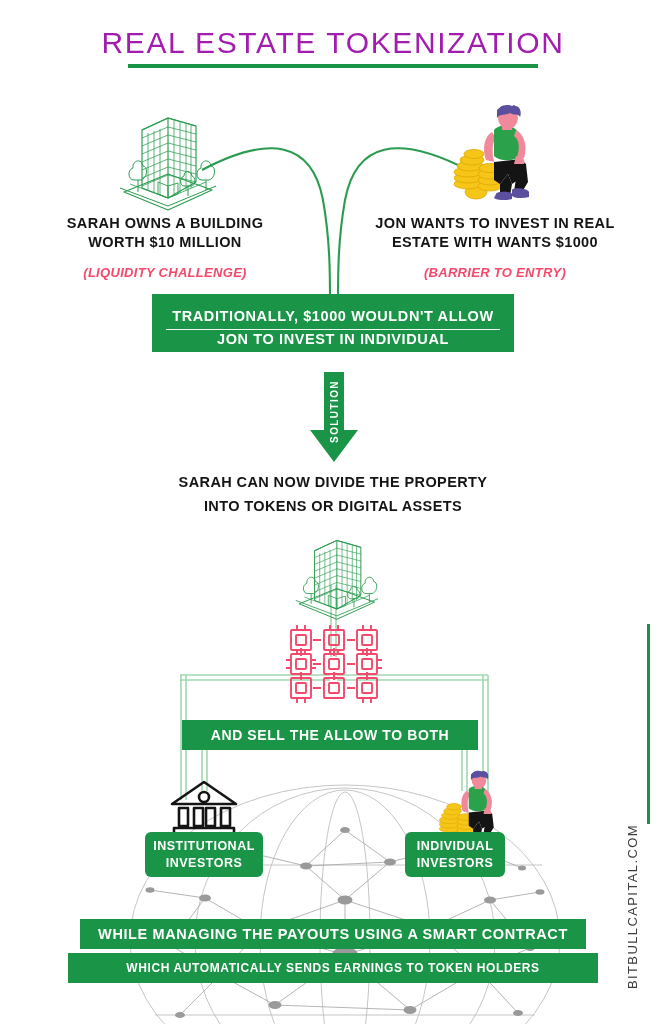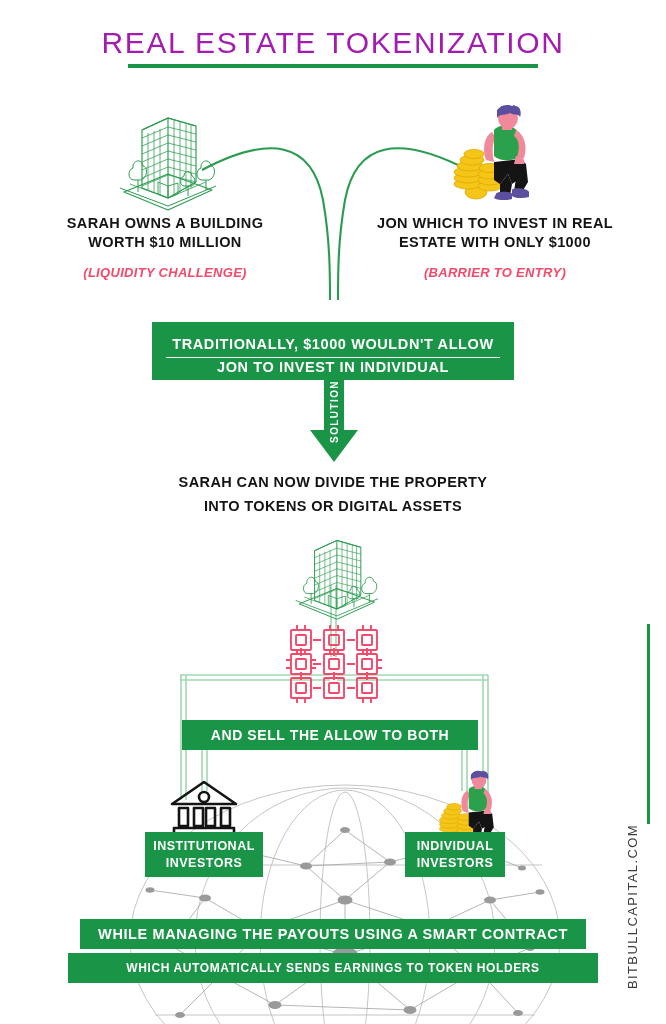--- a/index.html
+++ b/index.html
@@ -45,21 +45,21 @@
   
   .midhead{
     position:absolute;left:0;top:470px;width:666px;text-align:center;
     font-size:14.5px;font-weight:bold;color:#141414;line-height:24px;letter-spacing:.4px;
   }
 
   
   .invbox{
     position:absolute;background:#1a9447;color:#fff;text-align:center;
     font-size:12.5px;font-weight:bold;letter-spacing:.5px;line-height:17px;
-    display:flex;align-items:center;justify-content:center;box-sizing:border-box;
+    display:flex;align-items:center;justify-content:center;box-sizing:border-box;border-radius:6px;
   }
 
   
   .wm{
     position:absolute;right:26px;bottom:200px;
     transform-origin:100% 100%;transform:rotate(-90deg);
     white-space:nowrap;font-size:13px;letter-spacing:1.4px;color:#3b3b3b;
     font-weight:400;
   }
   .wm-rule{position:absolute;right:16px;bottom:200px;width:3px;height:200px;background:#1a9447;}
@@ -187,34 +187,34 @@
     <path d="M66 26 C74 30 78 42 74 54 L66 56 C70 46 70 36 64 32 Z" fill="#f08a9b"></path>
     <path d="M66 52 C72 52 76 56 74 60 L64 60 Z" fill="#f08a9b"></path>
 
     <path d="M52 16 L62 16 L62 26 L52 26 Z" fill="#f08a9b"></path>
     <ellipse cx="58" cy="14" rx="10" ry="11" fill="#f08a9b"></ellipse>
 
     <path d="M47 11 C46 2 56 -1 62 2 C70 0 72 8 70 13 C68 9 64 12 60 9 C56 12 50 9 47 14 Z" fill="#5b4f9e"></path>
     <path d="M47 6 L52 2 L58 5 L64 1 L70 6 L70 11 C64 6 54 6 47 12 Z" fill="#5b4f9e"></path>
   </svg>
 
-  <div class="banner" style="left:152px;top:294px;width:362px;height:58px;padding:11px 14px 12px 14px;font-size:14.5px;line-height:23px;margin-top:28px;">
+  <div class="banner" style="left:152px;top:294px;width:362px;height:58px;padding:11px 14px 12px 14px;font-size:14.5px;line-height:23px;">
     <span class="ln u">TRADITIONALLY, $1000 WOULDN'T ALLOW</span>
     <span class="ln u">JON TO INVEST IN INDIVIDUAL PROPERTIES</span>
   </div>
 
   <div class="cap" style="left:30px;top:214px;width:270px;">
     <span>SARAH OWNS A BUILDING</span><br>
     <span>WORTH $10 MILLION</span>
     <span class="sub">(LIQUIDITY CHALLENGE)</span>
   </div>
 
   <div class="cap" style="left:355px;top:214px;width:280px;">
-    <span>JON WHICH TO INVEST IN REAL</span><br>
-    <span>ESTATE WITH ONLY $1000</span>
+    <span>JON WANTS TO INVEST IN REAL</span><br>
+    <span>ESTATE WITH WANTS $1000</span>
     <span class="sub">(BARRIER TO ENTRY)</span>
   </div>
 
   <svg class="ill" style="left:306px;top:372px;" width="56" height="92" viewBox="0 0 56 92">
     <path d="M18 0 H38 V58 H52 L28 90 L4 58 H18 Z" fill="#1a9447"></path>
   </svg>
   <div style="position:absolute;left:306px;top:372px;width:56px;height:78px;display:flex;align-items:center;justify-content:center;">
     <span style="transform:rotate(-90deg);color:#fff;font-size:10px;font-weight:bold;letter-spacing:1.4px;white-space:nowrap;">SOLUTION</span>
   </div>
 

